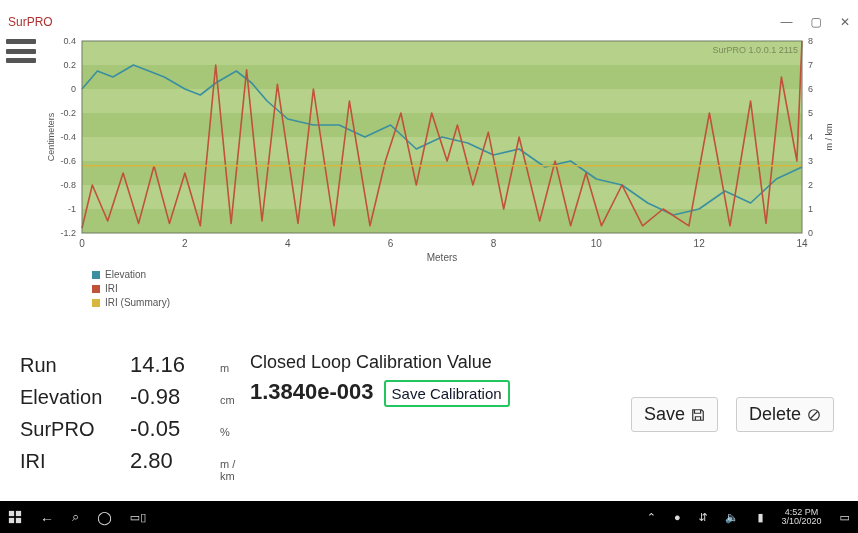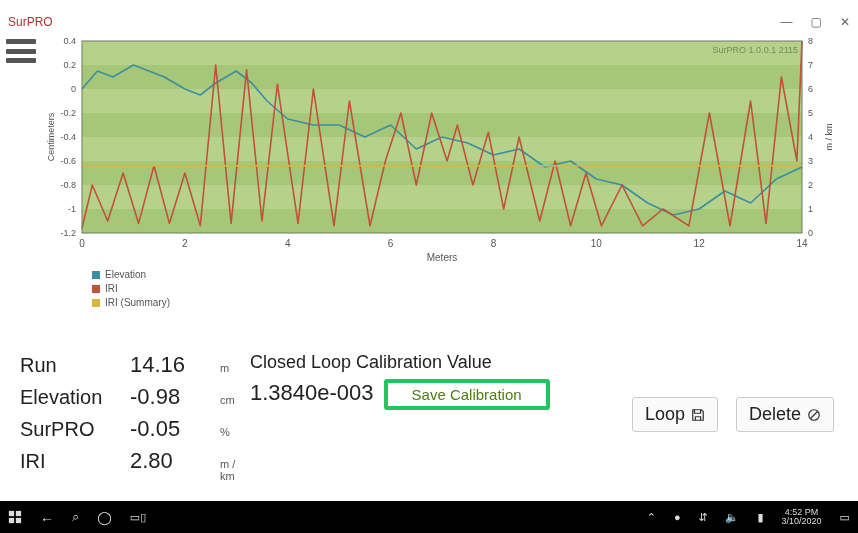--- a/index.html
+++ b/index.html
@@ -16,22 +16,22 @@
   .legend-row { display: flex; align-items: center; gap: 5px; margin-bottom: 3px; }
   .legend-sw { width: 8px; height: 8px; }
   .stats { margin: 44px 6px 0 20px; display: flex; font-size: 20px; color: #222; }
   .stats-col { display: grid; grid-template-columns: 110px 90px 30px; row-gap: 6px; align-items: baseline; }
   .stats-col .label { font-size: 20px; }
   .stats-col .val { font-size: 22px; text-align: left; padding-right: 4px; }
   .stats-col .unit { font-size: 11px; color: #555; }
   .calib { font-size: 18px; }
   .calib .title { margin-bottom: 6px; }
   .calib .row { display: flex; align-items: baseline; gap: 10px; }
-  .calib .val { font-size: 22px; }
-  .calib .save-cal { font-size: 15px; color: #4d7c0f; padding: 3px 24px; border: 4px solid #22c55e; border-radius: 3px; }
+  .calib .val { font-size: 22px; font-weight: bold; }
+  .calib .save-cal { font-size: 15px; color: #0f172a; padding: 3px 6px; border: 2px solid #22c55e; border-radius: 3px; }
   .action-bar { position: absolute; right: 24px; bottom: 50px; display: flex; gap: 18px; }
   .btn { font-size: 18px; padding: 6px 12px; border: 1px solid #ccc; border-radius: 3px; background: #fafafa; display: flex; align-items: center; gap: 6px; }
   .taskbar { position: absolute; bottom: 0; left: 0; right: 0; height: 32px; background: #000; color: #ddd; display: flex; align-items: center; justify-content: space-between; padding: 0 8px; font-size: 11px; }
   .taskbar .left, .taskbar .right { display: flex; align-items: center; gap: 18px; }
   .taskbar .right .clock { text-align: center; line-height: 1; font-size: 9px; }
   .icon { width: 14px; height: 14px; display: inline-block; }
 </style>
 </head>
 <body>
 
@@ -141,21 +141,21 @@
       <div class="title">Closed Loop Calibration Value</div>
       <div class="row">
         <span class="val">1.3840e-003</span>
         <span class="save-cal">Save Calibration</span>
       </div>
     </div>
   </div>
 
   <div class="action-bar">
     <div class="btn">
-      <span>Loop</span>
+      <span>Save</span>
       <svg class="icon" viewBox="0 0 16 16">
           <path fill="none" stroke="#333" stroke-width="1.4" d="M2 2h10l2 2v10H2zM4 2v4h7V2M5 14v-4h6v4"></path>
         </svg>
     </div>
     <div class="btn">
       <span>Delete</span>
       <svg class="icon" viewBox="0 0 16 16">
           <circle cx="8" cy="8" r="6" fill="none" stroke="#333" stroke-width="1.4"></circle>
           <line x1="4" y1="12" x2="12" y2="4" stroke="#333" stroke-width="1.4"></line>
         </svg>

